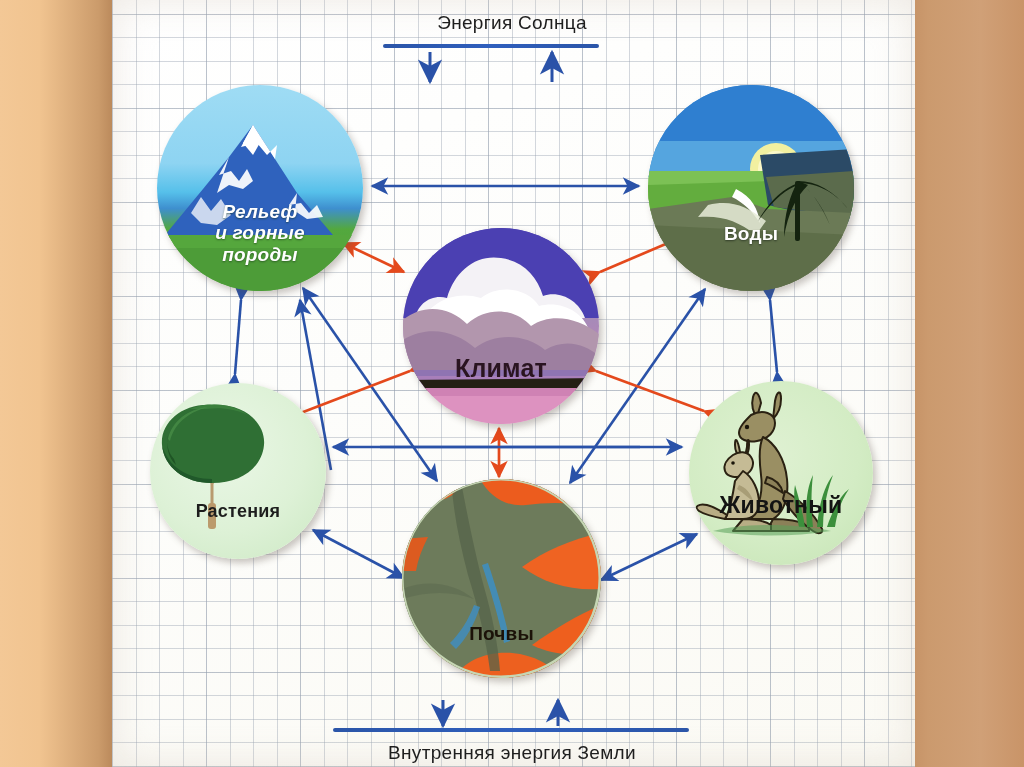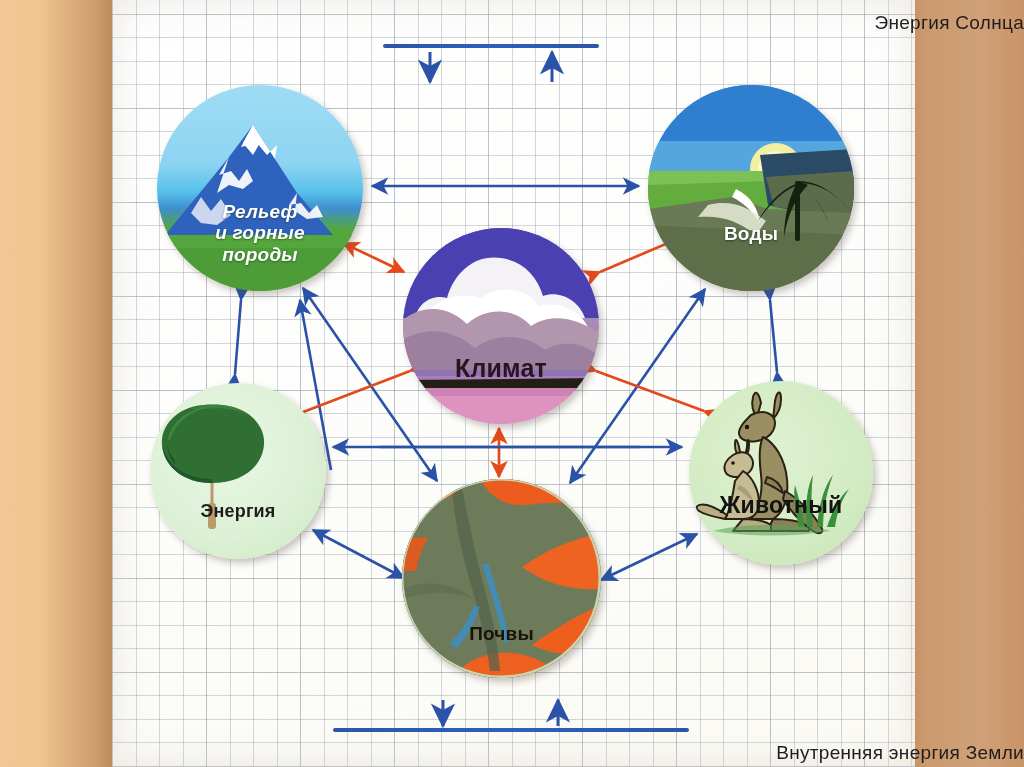--- a/index.html
+++ b/index.html
@@ -64,21 +64,21 @@
 
   
   #n-soils{left:402px;top:479px;width:199px;height:199px;
     background:linear-gradient(152deg,#6f7c5e 0%,#6b7a5a 26%,#e85b1c 33%,#6d7b5c 41%,#6a7858 55%,#ef6322 63%,#72805f 72%,#ee5f1e 86%,#7c8a66 100%);}
   #n-soils .cap{top:144px;color:#1b1208;font-size:19px;}
 
   
   .art{position:absolute;pointer-events:none;}
 
   
-  .energy{position:absolute;text-align:right;color:#1e1e1e;
+  .energy{position:absolute;text-align:center;color:#1e1e1e;
     font-size:19px;letter-spacing:.3px;white-space:nowrap;}
   #lbl-sun{left:0;right:0;top:12px;}
   #lbl-core{left:0;right:0;top:742px;}
   .rule{position:absolute;height:4px;border-radius:2px;
     background:linear-gradient(90deg,#2b55a8,#2f5fbd 50%,#2b55a8);}
   #rule-sun{left:383px;top:44px;width:216px;}
   #rule-core{left:333px;top:728px;width:356px;}
 </style>
 </head>
 <body>
@@ -226,21 +226,21 @@
           <path d="M62 86 L70 72"></path>
       </g>
       <rect x="58" y="120" width="8" height="26" rx="3" fill="#bb9a6c"></rect>
       <path d="M62 22 C94 20,116 40,114 62 C112 84,92 100,62 100 C34 100,14 84,12 62 C10 40,32 20,62 22 Z" fill="#2f6f34"></path>
       <path d="M40 26 C58 18,82 20,98 32 C86 26,70 24,56 26 Z" fill="#3f8440" opacity=".8"></path>
       <path d="M18 56 C22 38,38 26,58 24 C36 30,24 42,20 58 Z" fill="#4a9048" opacity=".7"></path>
       <path d="M24 76 C18 70,16 60,18 52 C16 64,18 74,26 82 Z" fill="#1f5425"></path>
       <path d="M62 100 C34 100,14 84,12 62 C18 84,38 96,62 96 Z" fill="#20582a"></path>
     </svg>
     <div class="cap">
-      <div>Энергия</div>
+      <div>Растения</div>
     </div>
   </div>
 
   <div class="node" id="n-animals">
     <svg class="art" width="184" height="184" viewBox="0 0 184 184">
       <g stroke="#2a2112" stroke-width="2" stroke-linejoin="round">
 
         <path d="M72 22 C70 12,66 8,64 16 C62 24,64 32,68 36 Z" fill="#9a8f63"></path>
         <path d="M86 20 C88 10,92 8,92 18 C92 28,88 34,84 38 Z" fill="#9a8f63"></path>
         <path d="M62 34 C56 40,50 46,50 52 C50 58,58 62,68 60 C80 58,86 50,86 42 C86 32,74 28,62 34 Z" fill="#9a8f63"></path>

